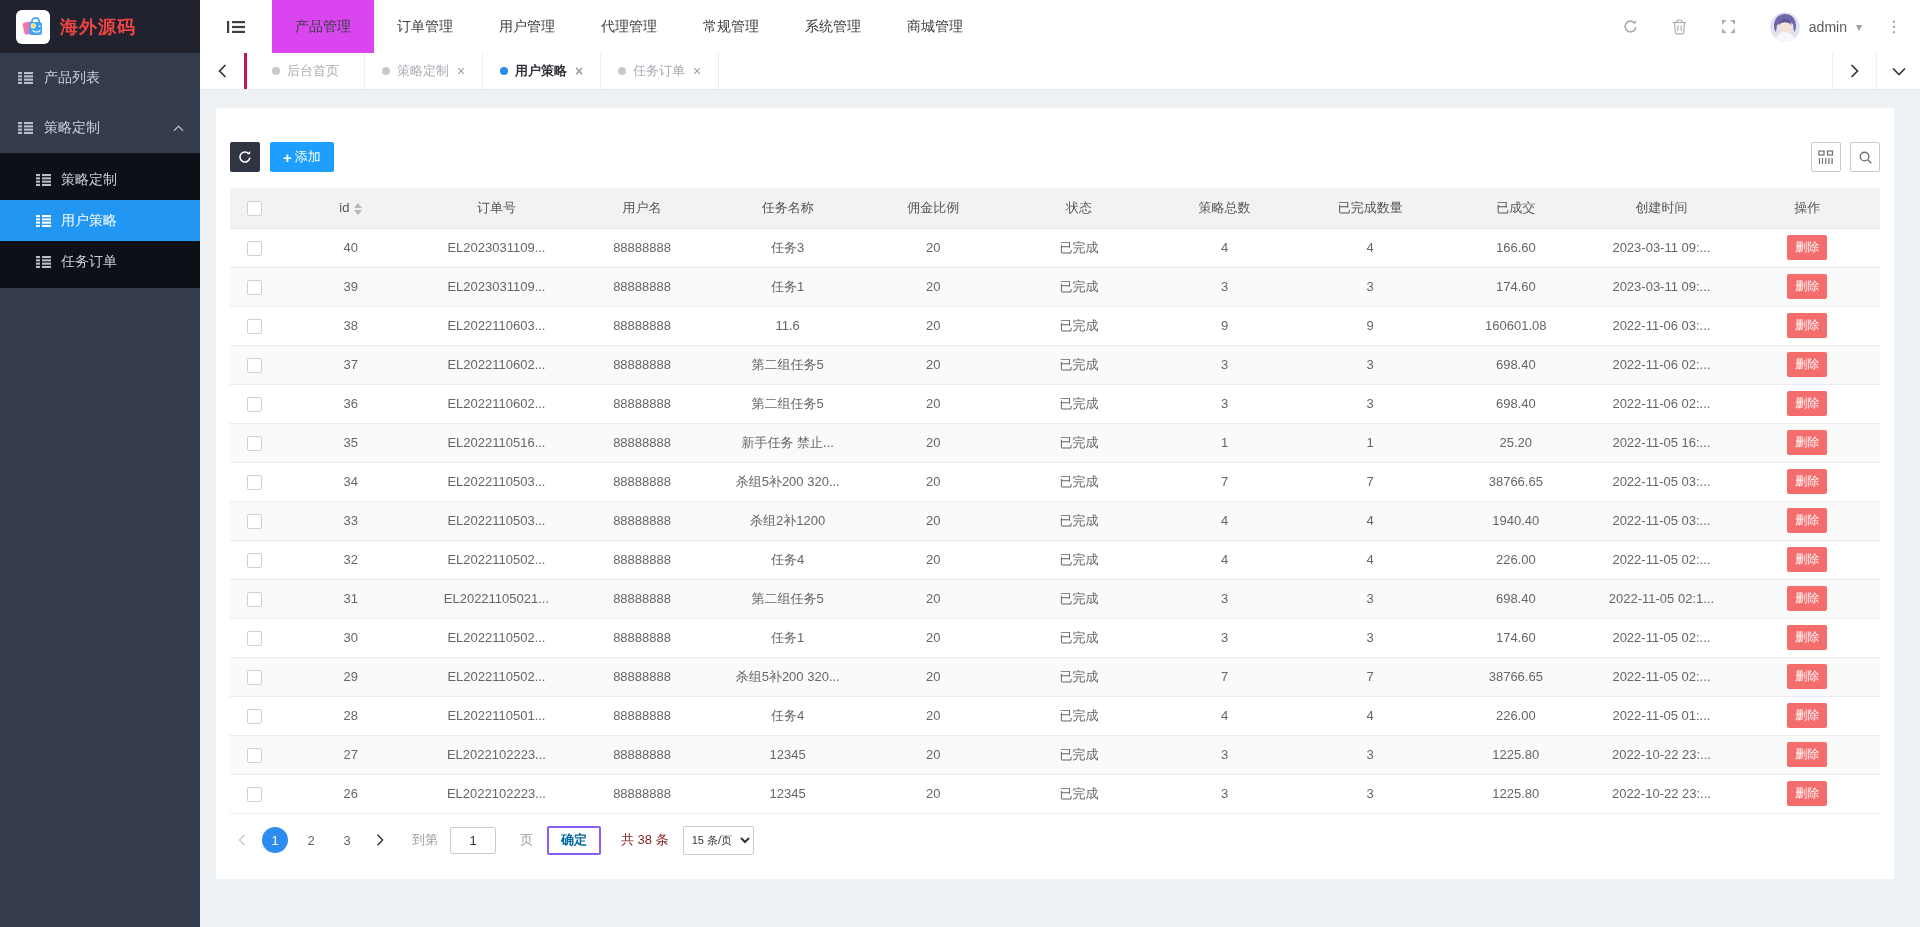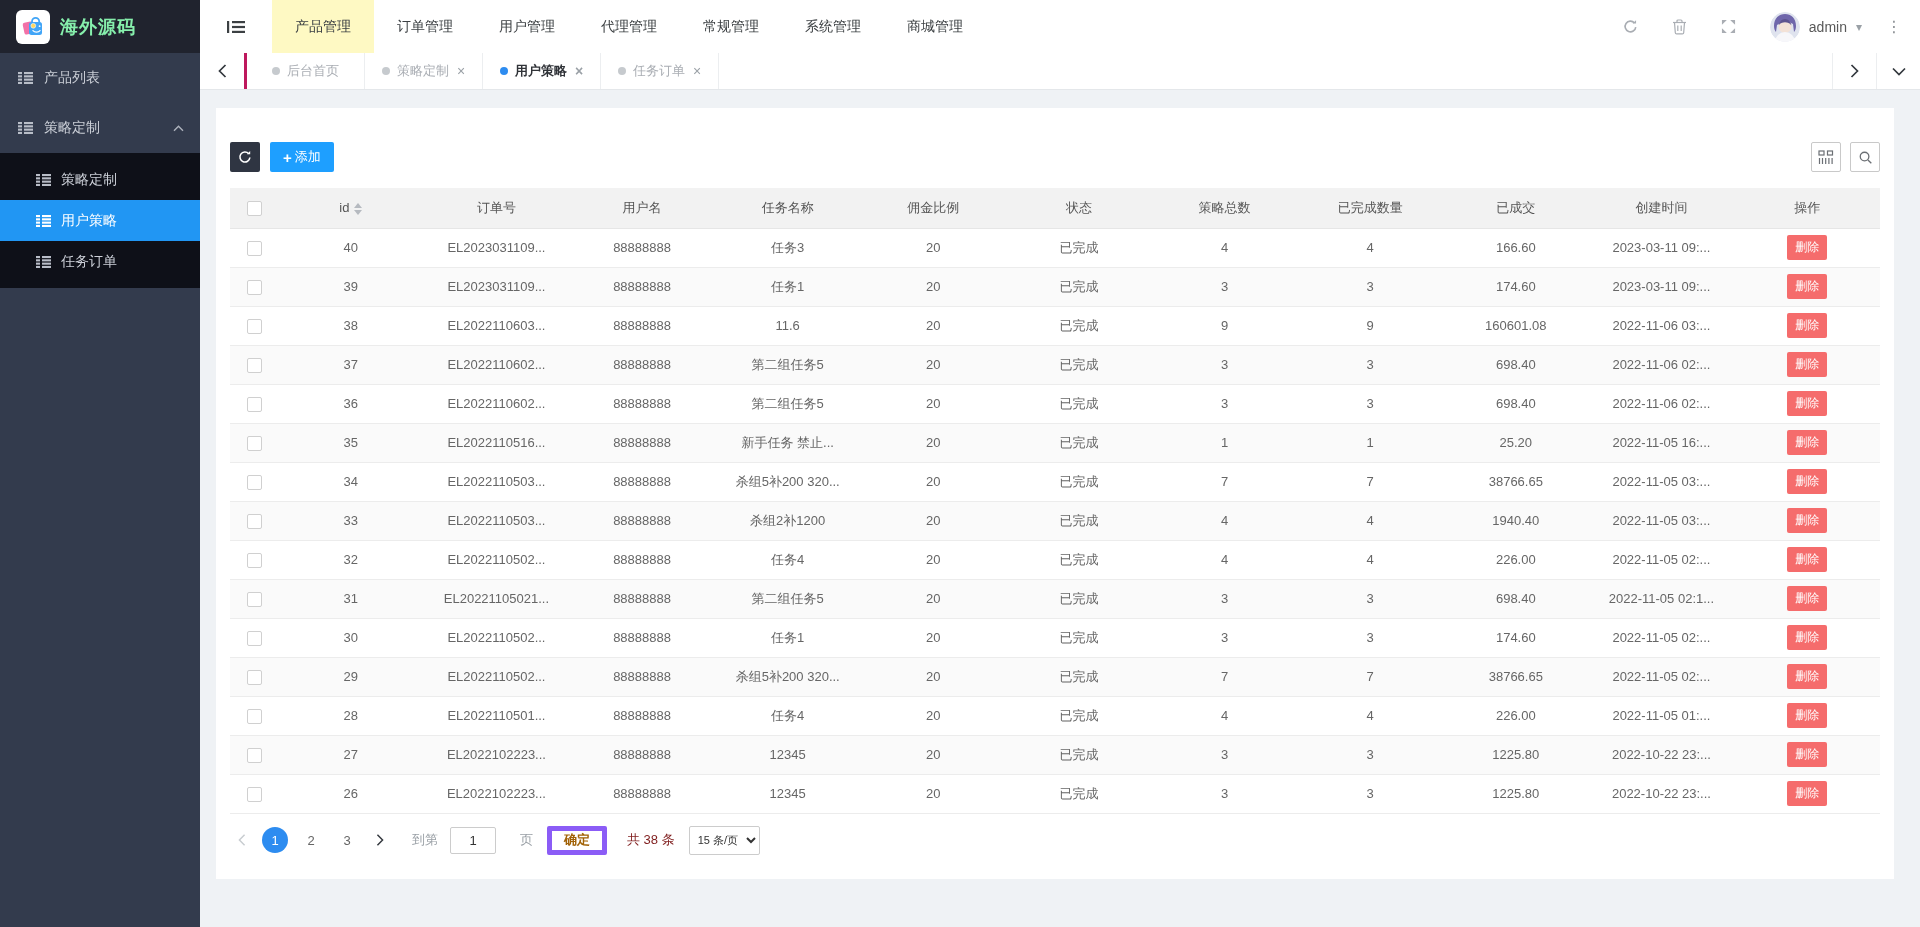--- a/index.html
+++ b/index.html
@@ -8,36 +8,36 @@
     font-family: "Liberation Sans", "DejaVu Sans", sans-serif;
     background:#eff2f5; color:#333; font-size:14px;
     --accent:#1E9FFF; --sidebar-active:#2196f3; --page-active:#2d8cf0; --danger:#f56c6c;
   }
   svg { display:block; }
 
   
   .sidebar { position:fixed; left:0; top:0; bottom:0; width:200px; background:#333b4d; z-index:20; }
   .logo { height:53px; background:#20232e; display:flex; align-items:center; gap:10px; padding-left:16px; }
   .logo-badge { width:34px; height:34px; background:#fff; border-radius:6px; display:flex; align-items:center; justify-content:center; }
-  .logo-text { color:#86efac; font-size:18px; font-weight:bold; letter-spacing:1px; }
+  .logo-text { color:#ef4444; font-size:18px; font-weight:bold; letter-spacing:1px; }
   .side-item { height:50px; display:flex; align-items:center; padding:0 16px 0 18px; color:#ccd0d8; font-size:14px; cursor:pointer; }
   .side-item .mi { margin-right:11px; color:#b9bec8; }
   .side-item .chev { margin-left:auto; color:#aeb3bd; }
   .side-sub { background:#0e1018; padding:6px 0; }
   .side-subitem { height:41px; display:flex; align-items:center; padding-left:36px; color:#ccd0d8; font-size:14px; cursor:pointer; }
   .side-subitem .mi { margin-right:10px; color:#b9bec8; }
   .side-subitem.active { background:var(--sidebar-active); color:#fff; }
   .side-subitem.active .mi { color:#fff; }
 
   
   .topbar { position:fixed; left:200px; right:0; top:0; height:53px; background:#fff; display:flex; align-items:center; z-index:15; }
   .hamburger { width:72px; height:100%; display:flex; align-items:center; justify-content:center; color:#3c4043; cursor:pointer; }
   .top-menus { display:flex; height:100%; }
   .top-menu { padding:0 23px; line-height:53px; font-size:14px; color:#3c4043; cursor:pointer; white-space:nowrap; }
-  .top-menu.active { background:#fef9c3; }
+  .top-menu.active { background:#d946ef; }
   .topbar-right { margin-left:auto; display:flex; align-items:center; padding-right:18px; }
   .tb-icon { color:#a9adb3; margin-left:34px; cursor:pointer; }
   .avatar-wrap { margin-left:34px; display:flex; align-items:center; gap:9px; cursor:pointer; }
   .avatar { width:30px; height:30px; border-radius:50%; overflow:hidden; }
   .admin-name { color:#595959; font-size:14px; }
   .caret { color:#9aa0a6; font-size:12px; }
   .dots { color:#8c9095; margin-left:24px; font-size:16px; cursor:pointer; }
 
   
   .tabbar { position:fixed; left:200px; right:0; top:53px; height:37px; background:#fff; border-bottom:1px solid #e4e7ea; display:flex; z-index:15; }
@@ -76,21 +76,21 @@
 
   
   .pagination { display:flex; align-items:center; margin-top:12px; font-size:13px; color:#666; gap:8px; }
   .pg-arrow { width:24px; height:26px; display:flex; align-items:center; justify-content:center; }
   .pg-arrow.prev { color:#c8ccd0; }
   .pg-arrow.next { color:#33383e; cursor:pointer; }
   .pg-num { min-width:26px; height:26px; border-radius:50%; display:flex; align-items:center; justify-content:center; color:#666; cursor:pointer; }
   .pg-num.active { background:var(--page-active); color:#fff; }
   .pg-dim { color:#9aa0a6; margin-left:12px; }
   .pg-input { width:46px; height:27px; border:1px solid #ccc; border-radius:2px; text-align:center; font-size:13px; color:#333; margin:0 4px; }
-  .pg-confirm { height:29px; padding:0 12px; background:#fff; border:5px solid #8b5cf6; border-radius:2px; font-size:13px; font-weight:bold; color:#a16207; margin:0 6px; cursor:pointer; }
+  .pg-confirm { height:29px; padding:0 12px; background:#fff; border:2px solid #8b5cf6; border-radius:2px; font-size:13px; font-weight:bold; color:#0369a1; margin:0 6px; cursor:pointer; }
   .pg-total { margin:0 6px; color:#7f1d1d; }
   .pg-select { height:29px; border:1px solid #ccc; border-radius:2px; font-size:11px; color:#333; padding:0 4px; background:#fff; cursor:pointer; }
 </style>
 </head>
 <body style="--accent: #1E9FFF; --sidebar-active: #2196f3; --page-active: #2d8cf0; --danger: #f56c6c;">
 
 <aside class="sidebar">
   <div class="logo">
     <span class="logo-badge">
       <svg width="24" height="24" viewBox="0 0 24 24">

